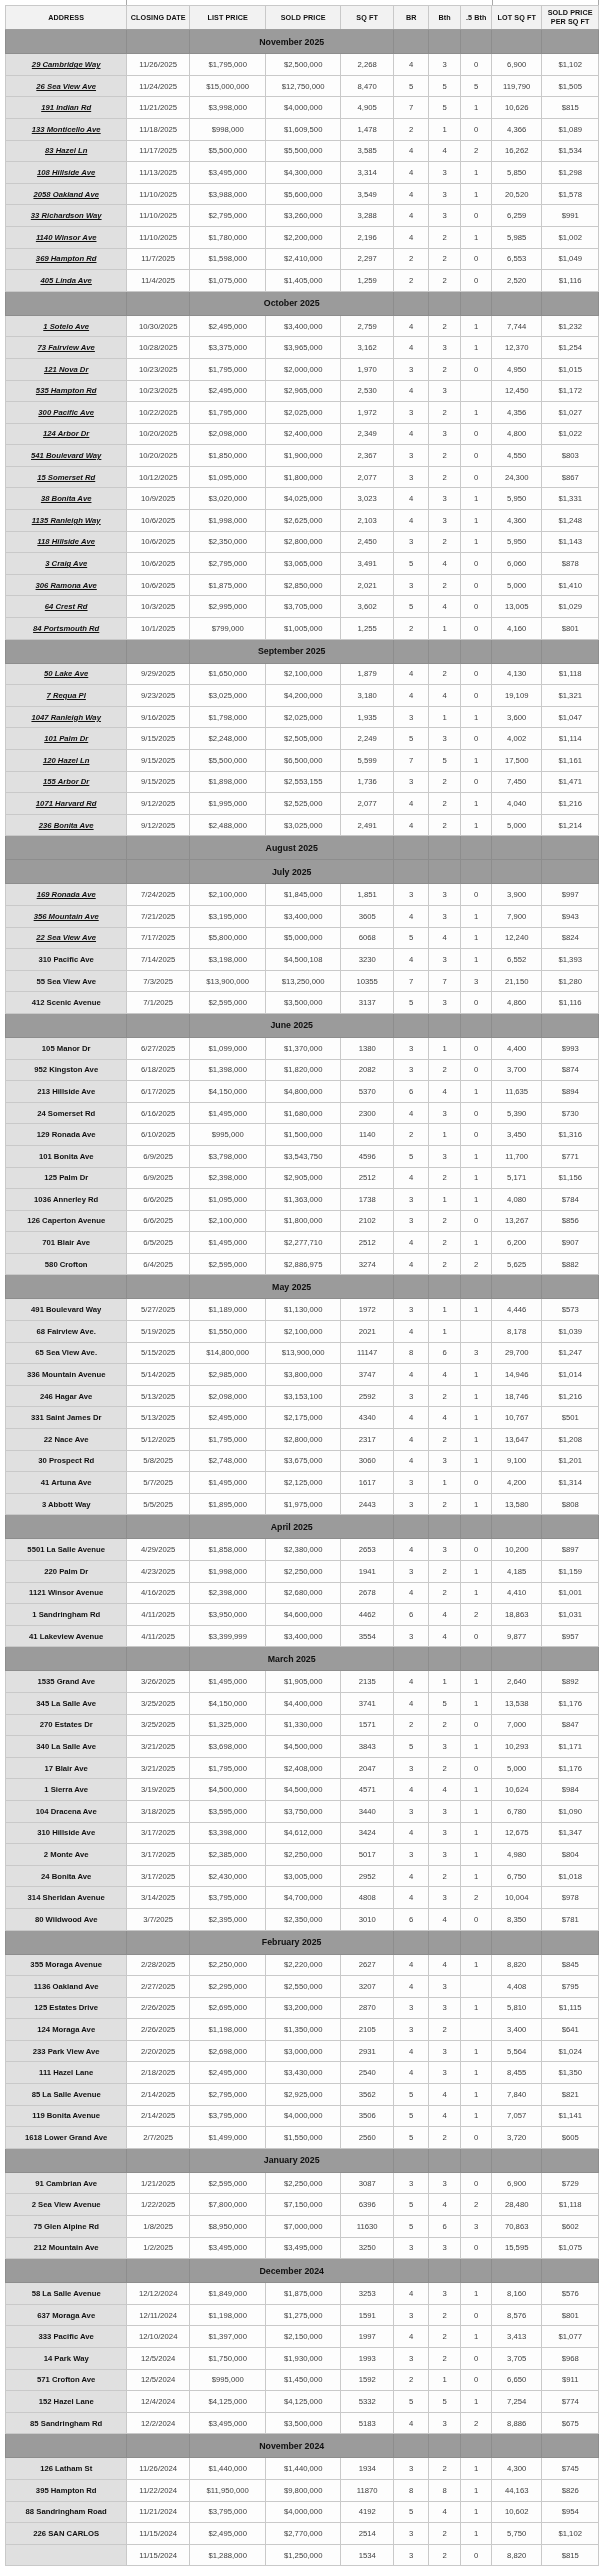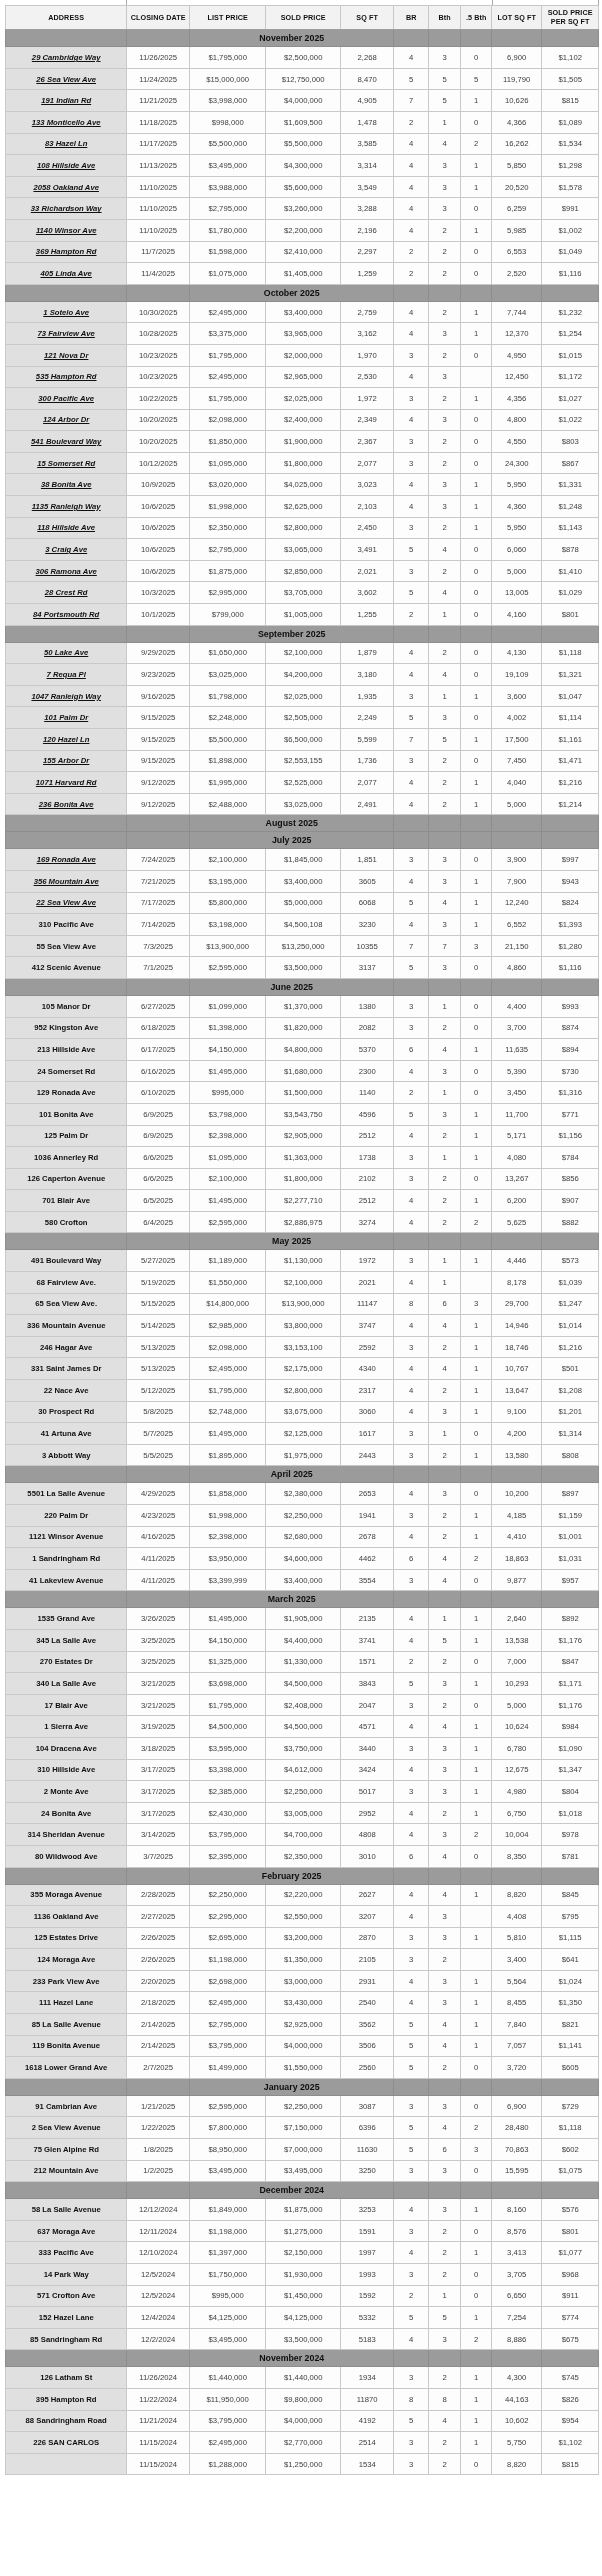--- a/index.html
+++ b/index.html
@@ -43,21 +43,21 @@
     font-size:7.2px;
     line-height:1.15;
     text-align:center;
     vertical-align:middle;
     color:#111;
     border:0.5px solid var(--grid);
     border-bottom:1px solid #9e9e9e;
     padding:1px 2.1px;
     letter-spacing:0.1px;
   }
-  tr.month-row{height:17px;}
+  tr.month-row{height:24px;}
   tr.month-row td{
     background:var(--band-gray);
     border:0.5px solid var(--band-line);
     text-align:center;
     vertical-align:middle;
     font-weight:700;
     font-size:8.8px;
     color:#0f0f0f;
   }
   tr.data-row{height:21.6px;}
@@ -425,21 +425,21 @@
         <td>$1,875,000</td>
         <td>$2,850,000</td>
         <td>2,021</td>
         <td>3</td>
         <td>2</td>
         <td>0</td>
         <td>5,000</td>
         <td>$1,410</td>
       </tr>
       <tr class="data-row">
-        <td class="addr"><span class="address-link">28 Crest Rd</span></td>
+        <td class="addr"><span class="address-link">64 Crest Rd</span></td>
         <td>10/3/2025</td>
         <td>$2,995,000</td>
         <td>$3,705,000</td>
         <td>3,602</td>
         <td>5</td>
         <td>4</td>
         <td>0</td>
         <td>13,005</td>
         <td>$1,029</td>
       </tr>

